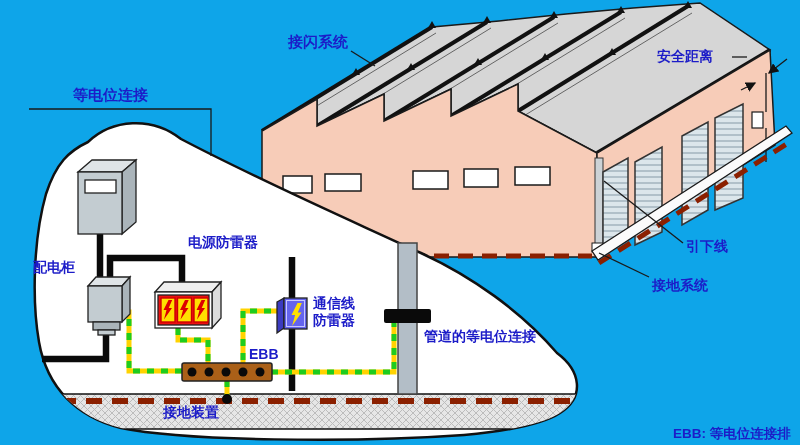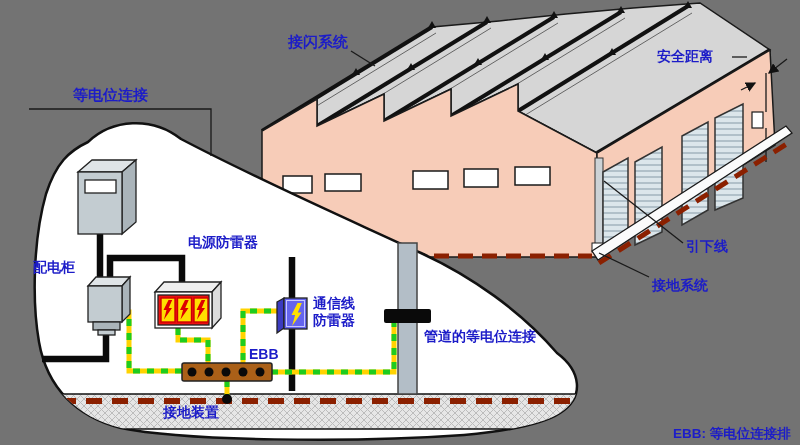--- a/index.html
+++ b/index.html
@@ -1,16 +1,16 @@
 <!DOCTYPE html>
 <html><head>
 <meta charset="utf-8">
 <style>
   html,body{margin:0;padding:0;background:#ffffff;}
-  .stage{width:800px;height:445px;position:relative;overflow:hidden;background:#737373;}
+  .stage{width:800px;height:445px;position:relative;overflow:hidden;background:#0ea5e9;}
   .lbl{font-family:"Liberation Sans","DejaVu Sans",sans-serif;font-weight:bold;fill:#1c1cc8;}
   .lbl15{font-size:15px;}
   .lbl14{font-size:14px;}
   .lbl13{font-size:13.5px;}
   .thin{stroke:#1a1a1a;stroke-width:1.3;fill:none;}
   .blackwire{stroke:#0a0a0a;stroke-width:6.5;fill:none;}
   .ridge{stroke:#111;stroke-width:4;fill:none;}
   .ridge-thin{stroke:#666;stroke-width:1;fill:none;}
 </style>
 </head>

